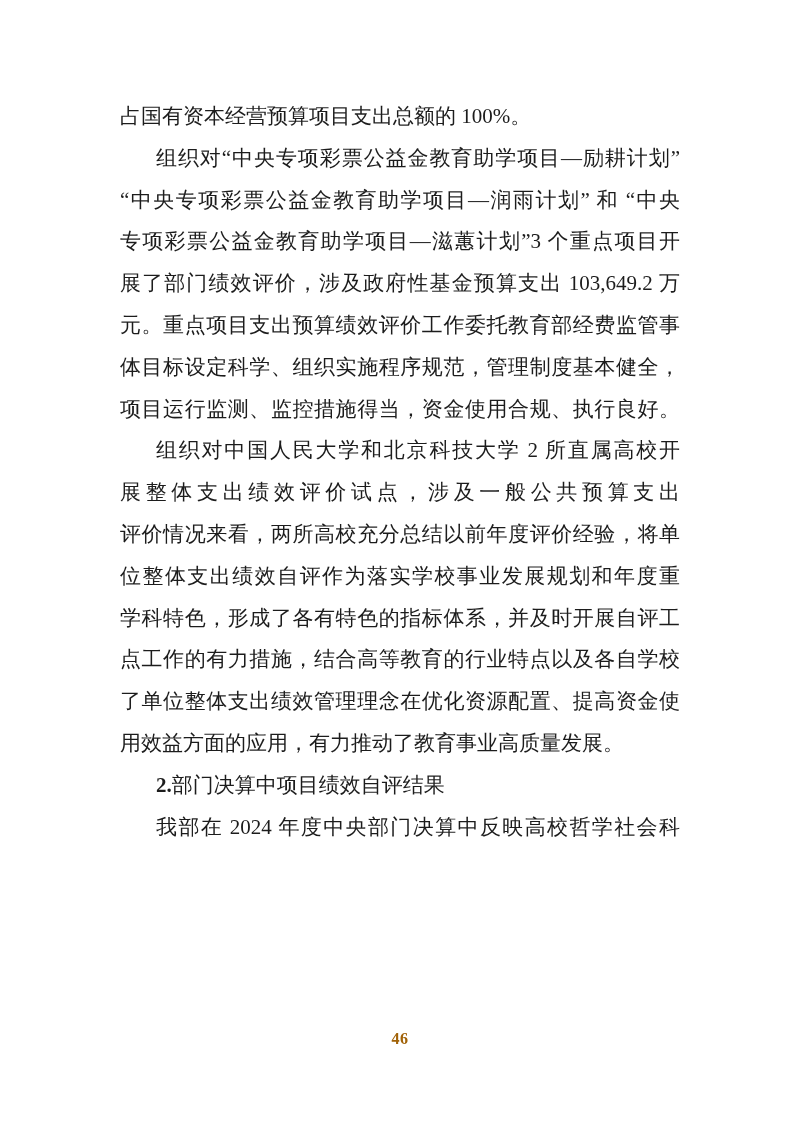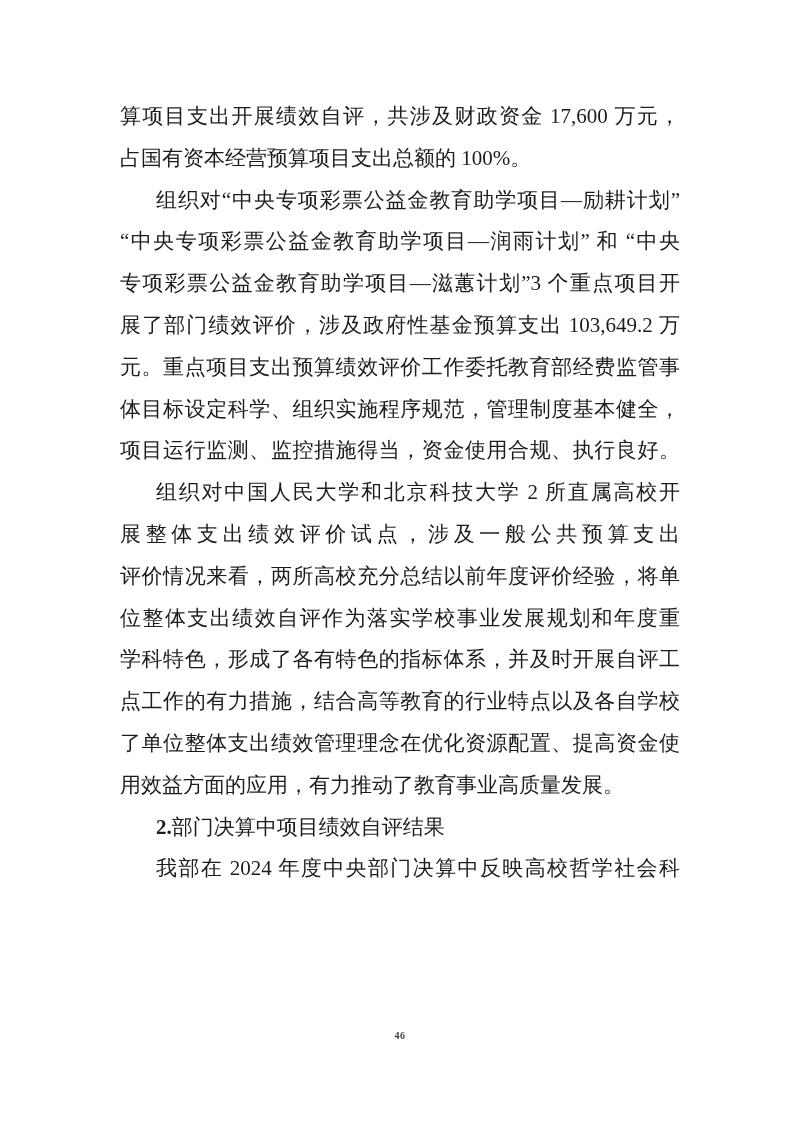--- a/index.html
+++ b/index.html
@@ -32,33 +32,32 @@
     text-justify: inter-character;
   }
   .line.indent { text-indent: 36px; }
   .heading-num { font-weight: bold; }
   .page-number {
     position: absolute;
     top: 1030px;
     left: 0;
     width: 100%;
     text-align: center;
-    font-size: 10px;
+    font-size: 16px;
     font-weight: bold;
     font-family: "Liberation Serif", "DejaVu Serif", serif;
-    color: #404040;
+    color: #a16207;
     letter-spacing: 0.5px;
   }
 </style>
 </head>
 <body>
 
 <div class="page">
   <div class="text-block">
-    <div class="line j">算项目支出开展绩效自评，共涉及财政资金 17,600 万元，</div>
     <div class="line">占国有资本经营预算项目支出总额的 100%。</div>
     <div class="line j indent">组织对“中央专项彩票公益金教育助学项目—励耕计划”</div>
     <div class="line j">“中央专项彩票公益金教育助学项目—润雨计划” 和 “中央</div>
     <div class="line j">专项彩票公益金教育助学项目—滋蕙计划”3 个重点项目开</div>
     <div class="line j">展了部门绩效评价，涉及政府性基金预算支出 103,649.2 万</div>
     <div class="line j">元。重点项目支出预算绩效评价工作委托教育部经费监管事</div>
     <div class="line j">体目标设定科学、组织实施程序规范，管理制度基本健全，</div>
     <div class="line j">项目运行监测、监控措施得当，资金使用合规、执行良好。</div>
     <div class="line j indent">组织对中国人民大学和北京科技大学 2 所直属高校开</div>
     <div class="line j">展整体支出绩效评价试点，涉及一般公共预算支出</div>

